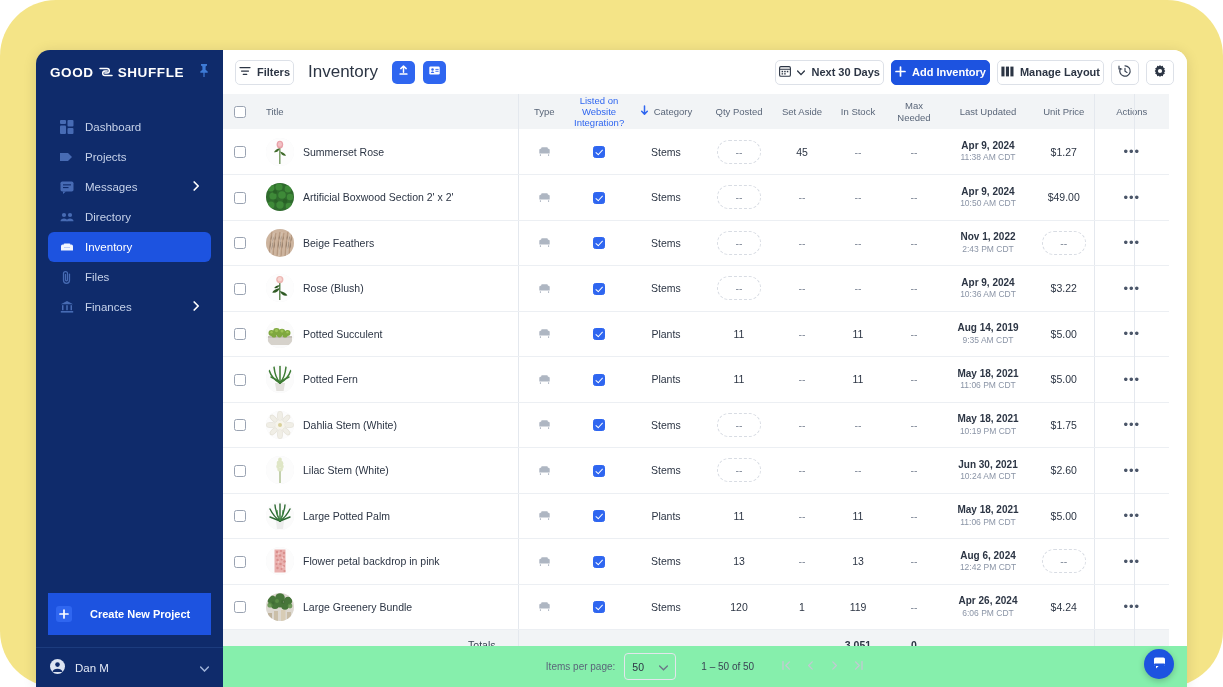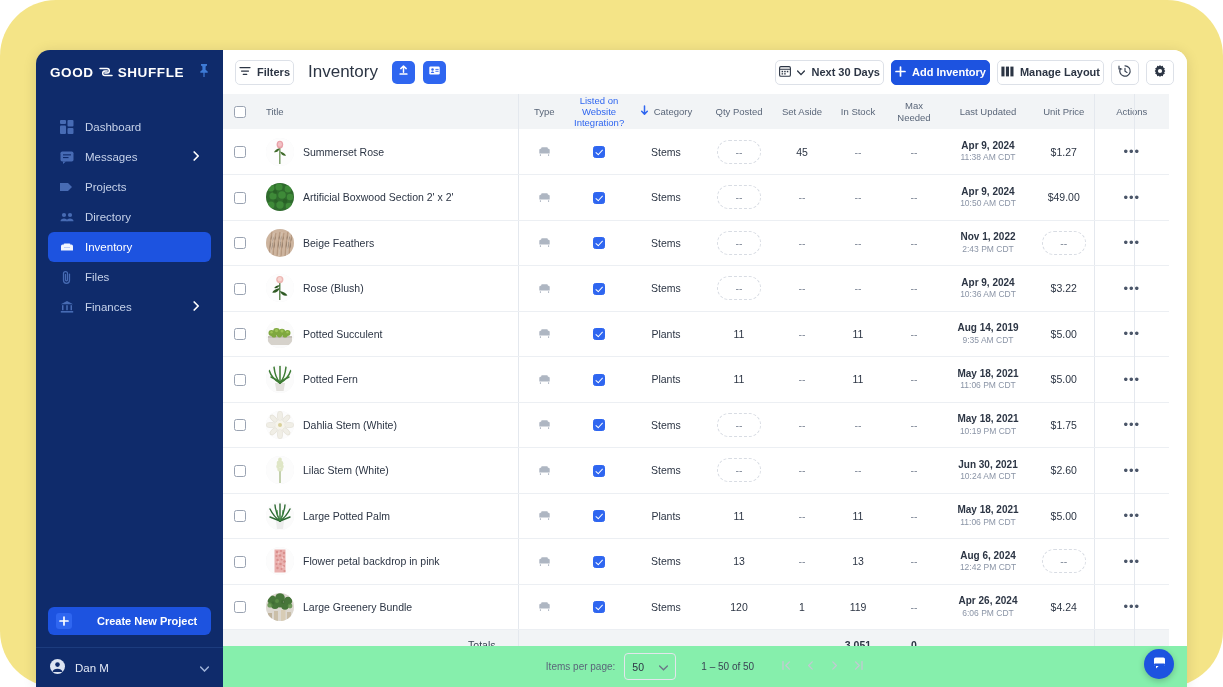--- a/index.html
+++ b/index.html
@@ -52,22 +52,22 @@
   }
   .nav-item + .nav-item { margin-top: 0; }
   .nav-item.active { background: #1D53E0; color: #fff; font-weight: normal; }
   .nav-ico { width: 14px; height: 14px; flex: 0 0 14px; display:flex; align-items:center; justify-content:center; opacity:.95; }
   .nav-ico svg { display:block; }
   .nav-chev { position: absolute; right: 11px; top: 50%; transform: translateY(-50%); }
 
   .sidebar-spacer { flex: 1 1 auto; }
 
   .create-btn {
-    margin: 0 12px 12px 12px; height: 28px; background: #1D53E0; border-radius: 6px;
-    display: flex; align-items: center; gap: 25px; padding: 0 8px; cursor: pointer;
+    margin: 0 12px 12px 12px; height: 42px; background: #1D53E0; border-radius: 0;
+    display: flex; align-items: center; gap: 18px; padding: 0 8px; cursor: pointer;
     color: #fff; font-size: 11px; font-weight: bold;
   }
   .create-plus {
     width: 16px; height: 16px; border-radius: 3px; background: #2F66F0;
     display: flex; align-items: center; justify-content: center; flex: 0 0 16px;
   }
   .user-row {
     border-top: 1px solid #1C3C7E; height: 40px; display: flex; align-items: center;
     padding: 0 14px; gap: 10px; color: #E4EAF6; font-size: 11.5px; cursor: pointer;
     position: relative;
@@ -219,41 +219,41 @@
                 <rect x="0" y="5.5" width="6" height="8.5" rx="1" fill="#4A6FB8"></rect>
                 <rect x="7.5" y="8" width="6" height="6" rx="1" fill="#4A6FB8"></rect>
               </svg>
           </span>
           <span>Dashboard</span>
         </div>
 
         <div class="nav-item">
           <span class="nav-ico">
             <svg width="14" height="14" viewBox="0 0 14 14">
+                <path d="M0 3h8l4 4-4 4H0z" fill="#4A6FB8"></path>
+              </svg>
+          </span>
+          <span>Projects</span>
+        </div>
+
+        <div class="nav-item">
+          <span class="nav-ico">
+            <svg width="14" height="14" viewBox="0 0 14 14">
                 <rect x="0.5" y="1.5" width="13" height="10" rx="1.8" fill="#4A6FB8"></rect>
                 <path d="M3 11.5 L3 14 L6 11.5z" fill="#4A6FB8"></path>
                 <rect x="3" y="4.3" width="8" height="1.1" fill="#0F2B6B"></rect>
                 <rect x="3" y="7" width="5.5" height="1.1" fill="#0F2B6B"></rect>
               </svg>
           </span>
           <span>Messages</span>
           <span class="nav-chev">
             <svg width="7" height="10" viewBox="0 0 7 10">
                 <path d="M1.2 1 L5.2 5 L1.2 9" fill="none" stroke="#fff" stroke-width="1.7" stroke-linecap="round" stroke-linejoin="round"></path>
               </svg>
           </span>
-        </div>
-
-        <div class="nav-item">
-          <span class="nav-ico">
-            <svg width="14" height="14" viewBox="0 0 14 14">
-                <path d="M0 3h8l4 4-4 4H0z" fill="#4A6FB8"></path>
-              </svg>
-          </span>
-          <span>Projects</span>
         </div>
 
         <div class="nav-item">
           <span class="nav-ico">
             <svg width="14" height="14" viewBox="0 0 14 14">
                 <circle cx="4" cy="5" r="2.1" fill="#4A6FB8"></circle>
                 <circle cx="10" cy="5" r="2.1" fill="#4A6FB8"></circle>
                 <path d="M0.5 11.2c0-1.9 1.6-2.7 3.5-2.7s3.5.8 3.5 2.7z" fill="#4A6FB8"></path>
                 <path d="M6.5 11.2c0-1.9 1.6-2.7 3.5-2.7s3.5.8 3.5 2.7z" fill="#4A6FB8"></path>
               </svg>

